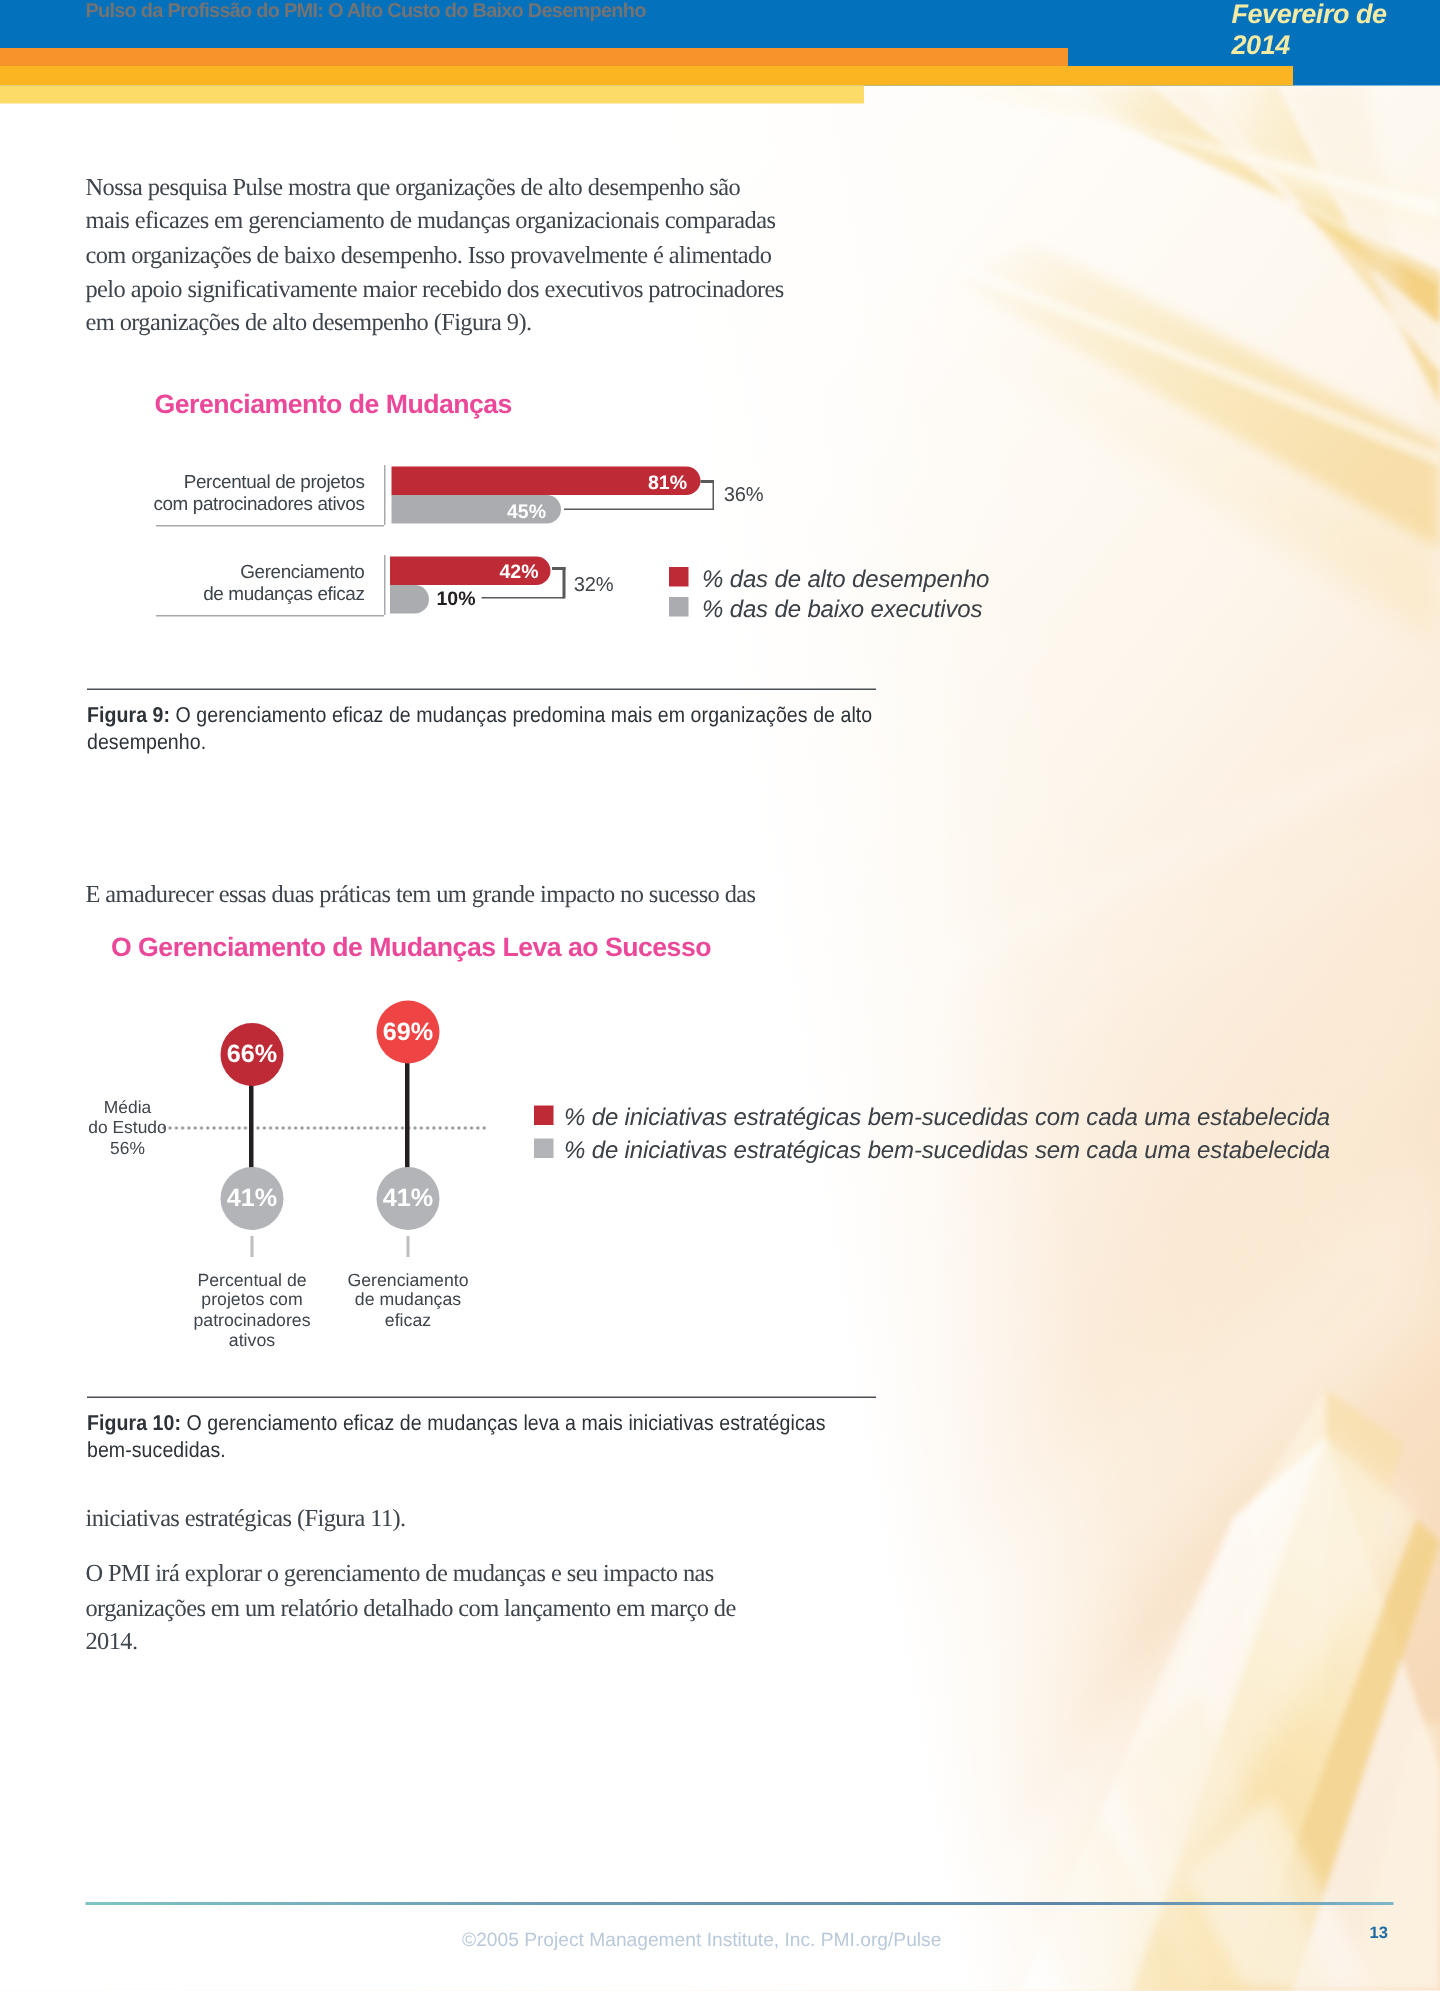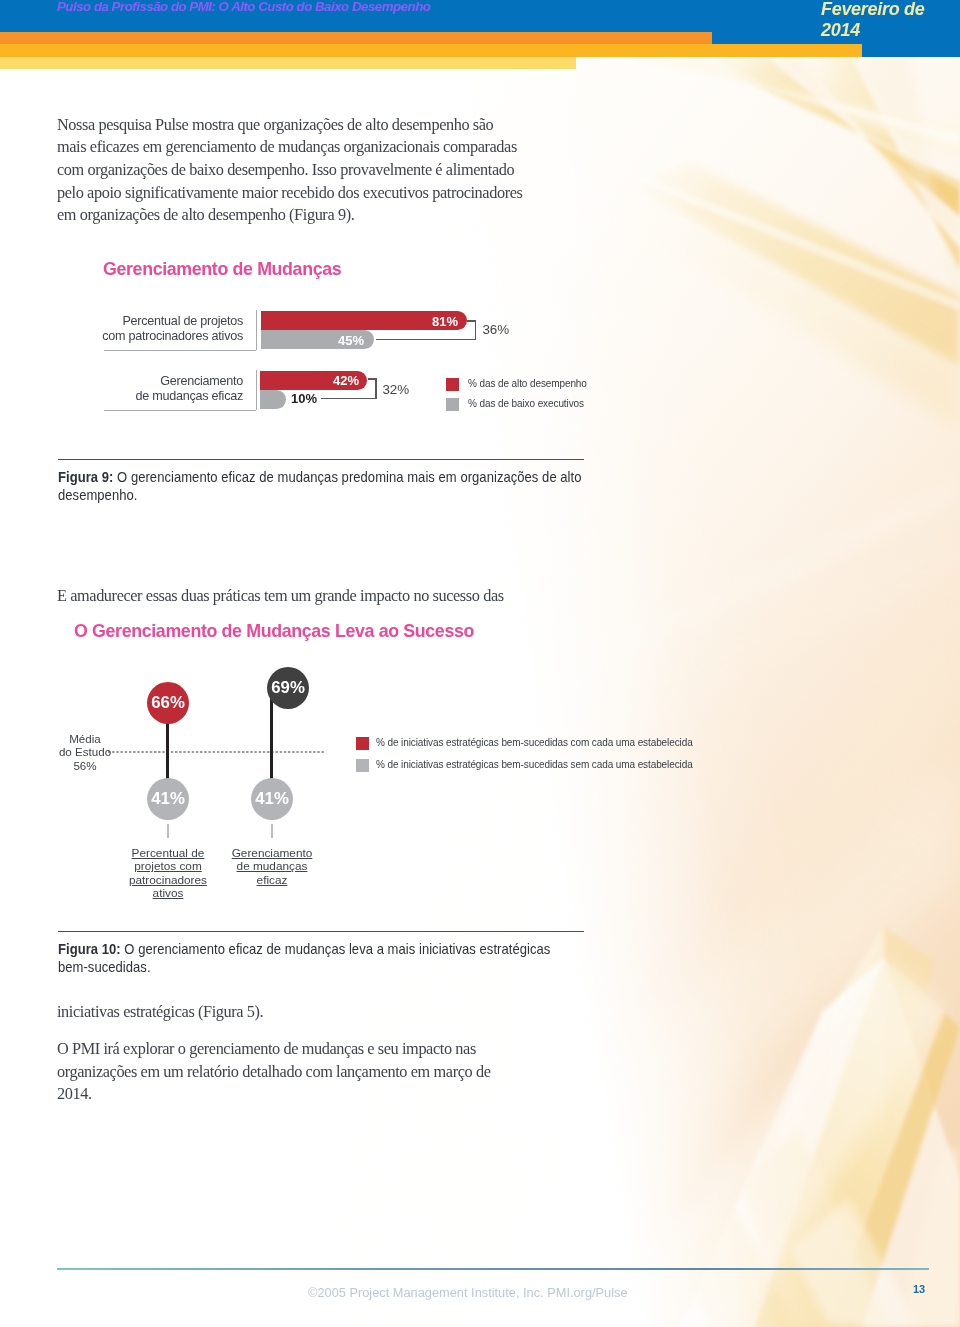--- a/index.html
+++ b/index.html
@@ -14,21 +14,21 @@
 
   
   #bg-art { position:absolute; left:0; top:0; width:960px; height:1327px; z-index:0; }
 
   
   .hdr-blue  { position:absolute; left:0; top:0;  width:960px; height:57px; background:#0471bd; z-index:2; }
   .hdr-orange{ position:absolute; left:0; top:32px; width:712px; height:12px; background:#f6942b; z-index:3; }
   .hdr-gold  { position:absolute; left:0; top:44px; width:862px; height:13px; background:#fbb523; z-index:3; }
   .hdr-lt    { position:absolute; left:0; top:57px; width:576px; height:12px; background:#fddb69; z-index:3; }
   .hdr-title { position:absolute; left:57px; top:-1.5px; z-index:4;
-    font-style:italic; font-weight:bold; font-size:13.3px; color:#8b5cf6; letter-spacing:-0.5px; }
+    font-weight:bold; font-size:13.3px; color:#737373; letter-spacing:-0.5px; }
   .hdr-date  { position:absolute; left:821px; top:-1.5px; z-index:4;
     font-style:italic; font-weight:bold; font-size:18px; color:#f3eaa4; letter-spacing:-0.3px; }
 
   
   .content { position:absolute; left:0; top:0; width:960px; z-index:5; }
   .para {
     position:absolute; color:#3e444b; font-size:16.3px; line-height:22.7px;
     font-family:Liberation Serif, serif; letter-spacing:-0.4px;
     white-space:pre;
   }
@@ -42,27 +42,27 @@
   .cap-rule { position:absolute; height:1px; background:#4a4f55; }
 
   
   .chart-label { position:absolute; color:#3e444b; font-size:12.6px; line-height:16.6px; text-align:right; letter-spacing:-0.25px; }
   .axis-line { position:absolute; background:#a7a9ac; }
   .bar { position:absolute; border-radius:0 12px 12px 0; }
   .bar-val { position:absolute; color:#ffffff; font-weight:bold; font-size:13px; letter-spacing:0px; }
   .gap-val { position:absolute; color:#414549; font-size:13.4px; letter-spacing:-0.1px; }
   .brk { position:absolute; background:#58595b; }
   .legend-sw { position:absolute; width:13px; height:13px; }
-  .legend-tx { position:absolute; color:#3a4046; font-size:10px; letter-spacing:-0.1px; }
+  .legend-tx { position:absolute; color:#3a4046; font-size:16px; letter-spacing:-0.1px;font-style:italic; }
   .dot { position:absolute; border-radius:50%; color:#fff; font-weight:bold;
          display:flex; align-items:center; justify-content:center; }
   .stem { position:absolute; background:#231f20; width:3px; }
   .tick { position:absolute; background:#bcbec0; width:2px; }
   .avg-line { position:absolute; height:3px; }
-  .cat-lbl { position:absolute; color:#3e444b; font-size:12.6px; line-height:16.6px; text-align:center; letter-spacing:-0.25px;text-decoration:underline; }
+  .cat-lbl { position:absolute; color:#3e444b; font-size:12.6px; line-height:16.6px; text-align:center; letter-spacing:-0.25px; }
 
   
   .foot-rule { position:absolute; height:1.5px; }
   .foot-txt  { position:absolute; color:#b9c9da; font-size:12.8px; font-family:"Liberation Sans",sans-serif; }
   .foot-pg   { position:absolute; color:#1c6ba3; font-size:11px; font-weight:bold; }
 </style>
 </head>
 <body>
 
 <div class="page">
@@ -287,21 +287,21 @@
       <span>41</span>
           <span>%</span>
     </div>
     <div class="tick" style="left:167px; top:824px; height:14.4px;"></div>
     <div class="cat-lbl" style="left:113px; top:846.5px; width:110px; white-space:pre; font-size:11.8px; line-height:13.6px; letter-spacing:0px;">Percentual de
 projetos com
 patrocinadores
 ativos</div>
 
     <div class="stem" style="left:270px; top:688px; height:111px;"></div>
-    <div class="dot" style="left:251px; top:667px; width:42px; height:42px; background:#404040; font-size:16.8px;margin-left:16px;">
+    <div class="dot" style="left:251px; top:667px; width:42px; height:42px; background:#ef4444; font-size:16.8px;">
       <span>69</span>
           <span>%</span>
     </div>
     <div class="dot" style="left:251px; top:778px; width:42px; height:42px; background:#b2b4b8; font-size:16.8px;">
       <span>41</span>
           <span>%</span>
     </div>
     <div class="tick" style="left:271px; top:824px; height:14.4px;"></div>
     <div class="cat-lbl" style="left:222px; top:846.5px; width:100px; white-space:pre; font-size:11.8px; line-height:13.6px; letter-spacing:0px;">Gerenciamento
 de mudanças
@@ -310,21 +310,21 @@
     <div class="legend-sw" style="left:356px; top:737px; background:#be2a35;"></div>
     <div class="legend-tx" style="left:376px; top:737px;">% de iniciativas estratégicas bem-sucedidas com cada uma estabelecida</div>
     <div class="legend-sw" style="left:356px; top:758.5px; background:#b2b4b8;"></div>
     <div class="legend-tx" style="left:376px; top:758.5px;">% de iniciativas estratégicas bem-sucedidas sem cada uma estabelecida</div>
   </div>
 
   <div class="cap-rule" style="left:58px; top:931.3px; width:526px;"></div>
   <div class="caption" style="left:57.5px; top:940px; width:560px; white-space:pre;"><b>Figura 10:</b><span style="white-space:pre"> O gerenciamento eficaz de mudanças leva a mais iniciativas estratégicas
 bem-sucedidas.</span></div>
 
-  <div class="para" style="left:57px; top:1000.5px; width:540px;">iniciativas estratégicas (Figura 5).</div>
+  <div class="para" style="left:57px; top:1000.5px; width:540px;">iniciativas estratégicas (Figura 11).</div>
   <div class="para" style="left:57px; top:1037.8px; width:540px;">O PMI irá explorar o gerenciamento de mudanças e seu impacto nas
 organizações em um relatório detalhado com lançamento em março de
 2014.</div>
 
   <div class="foot-rule" style="left:57px; top:1268px; width:872px;
               background:linear-gradient(90deg,#7fc4c4 0%,#6f9ab5 35%,#5f86a8 75%,#7fb5c9 100%);"></div>
   <div class="foot-txt" style="left:308px; top:1284.5px;">©2005 Project Management Institute, Inc. PMI.org/Pulse</div>
   <div class="foot-pg" style="left:913px; top:1282.5px;">13</div>
 </div>
 </div>

